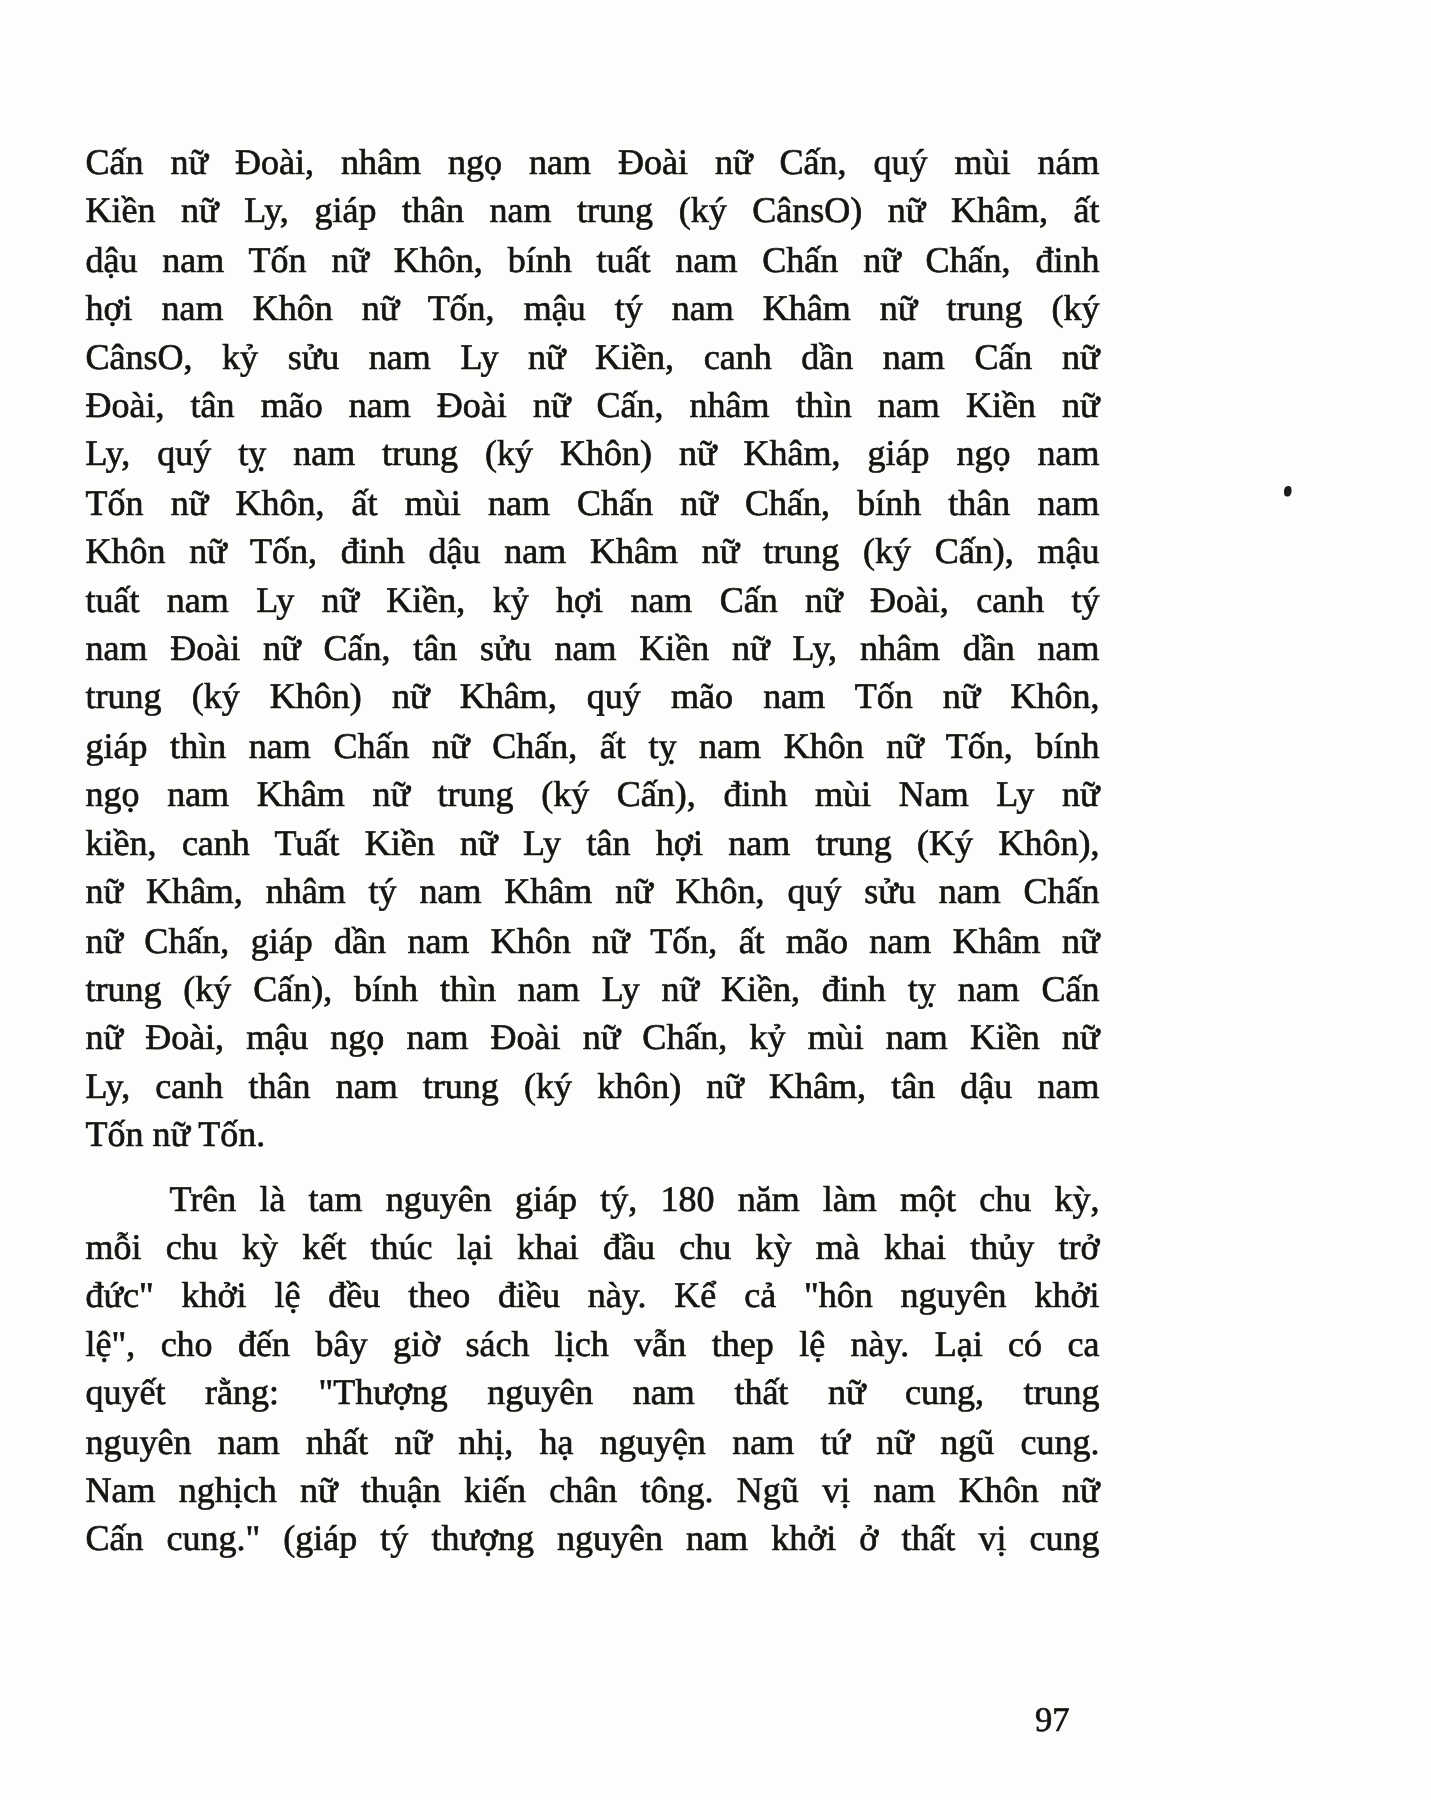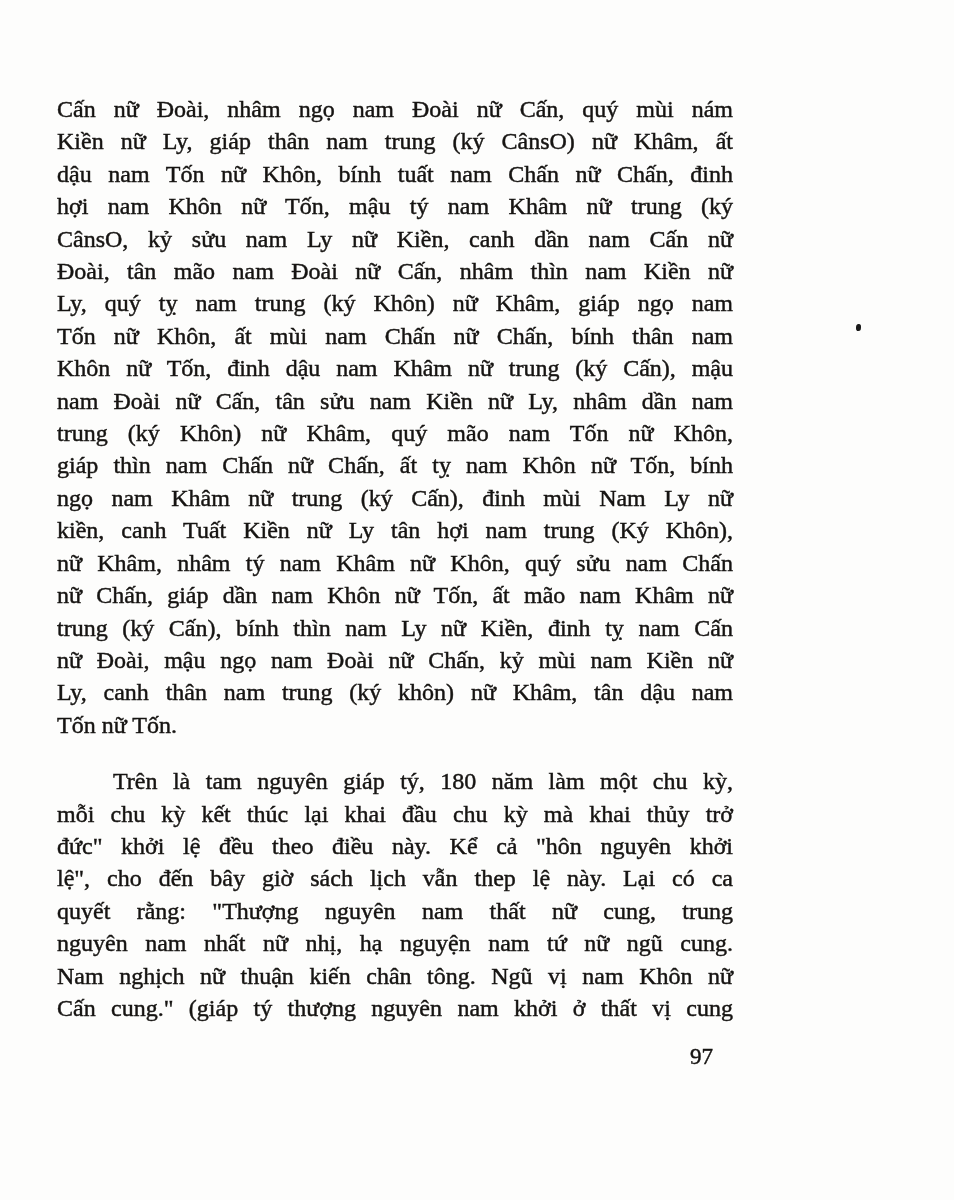--- a/index.html
+++ b/index.html
@@ -22,26 +22,26 @@
     font-size: 24px;
     line-height: 32.4px;
     white-space: nowrap;
     text-align: justify;
     text-align-last: justify;
     -webkit-text-stroke: 0.45px #161412;
   }
   .line.plain {
     text-align-last: left;
   }
-  .para2 { margin-top: 24px; }
+  .para2 { margin-top: 10px; }
   .indent { text-indent: 56px; }
   .pagenum {
     position: absolute;
     left: 690px;
-    top: 1042px;
+    top: 1132px;
     font-size: 23px;
     line-height: 30px;
     -webkit-text-stroke: 0.45px #161412;
   }
   .speck {
     position: absolute;
     left: 856px;
     top: 324px;
     width: 5px;
     height: 7px;
@@ -58,20 +58,21 @@
     <div class="para1">
       <div class="line">Cấn nữ Đoài, nhâm ngọ nam Đoài nữ Cấn, quý mùi nám</div>
       <div class="line">Kiền nữ Ly, giáp thân nam trung (ký CânsO) nữ Khâm, ất</div>
       <div class="line">dậu nam Tốn nữ Khôn, bính tuất nam Chấn nữ Chấn, đinh</div>
       <div class="line">hợi nam Khôn nữ Tốn, mậu tý nam Khâm nữ trung (ký</div>
       <div class="line">CânsO, kỷ sửu nam Ly nữ Kiền, canh dần nam Cấn nữ</div>
       <div class="line">Đoài, tân mão nam Đoài nữ Cấn, nhâm thìn nam Kiền nữ</div>
       <div class="line">Ly, quý tỵ nam trung (ký Khôn) nữ Khâm, giáp ngọ nam</div>
       <div class="line">Tốn nữ Khôn, ất mùi nam Chấn nữ Chấn, bính thân nam</div>
       <div class="line">Khôn nữ Tốn, đinh dậu nam Khâm nữ trung (ký Cấn), mậu</div>
+      <div class="line">tuất nam Ly nữ Kiền, kỷ hợi nam Cấn nữ Đoài, canh tý</div>
       <div class="line">nam Đoài nữ Cấn, tân sửu nam Kiền nữ Ly, nhâm dần nam</div>
       <div class="line">trung (ký Khôn) nữ Khâm, quý mão nam Tốn nữ Khôn,</div>
       <div class="line">giáp thìn nam Chấn nữ Chấn, ất tỵ nam Khôn nữ Tốn, bính</div>
       <div class="line">ngọ nam Khâm nữ trung (ký Cấn), đinh mùi Nam Ly nữ</div>
       <div class="line">kiền, canh Tuất Kiền nữ Ly tân hợi nam trung (Ký Khôn),</div>
       <div class="line">nữ Khâm, nhâm tý nam Khâm nữ Khôn, quý sửu nam Chấn</div>
       <div class="line">nữ Chấn, giáp dần nam Khôn nữ Tốn, ất mão nam Khâm nữ</div>
       <div class="line">trung (ký Cấn), bính thìn nam Ly nữ Kiền, đinh tỵ nam Cấn</div>
       <div class="line">nữ Đoài, mậu ngọ nam Đoài nữ Chấn, kỷ mùi nam Kiền nữ</div>
       <div class="line">Ly, canh thân nam trung (ký khôn) nữ Khâm, tân dậu nam</div>

